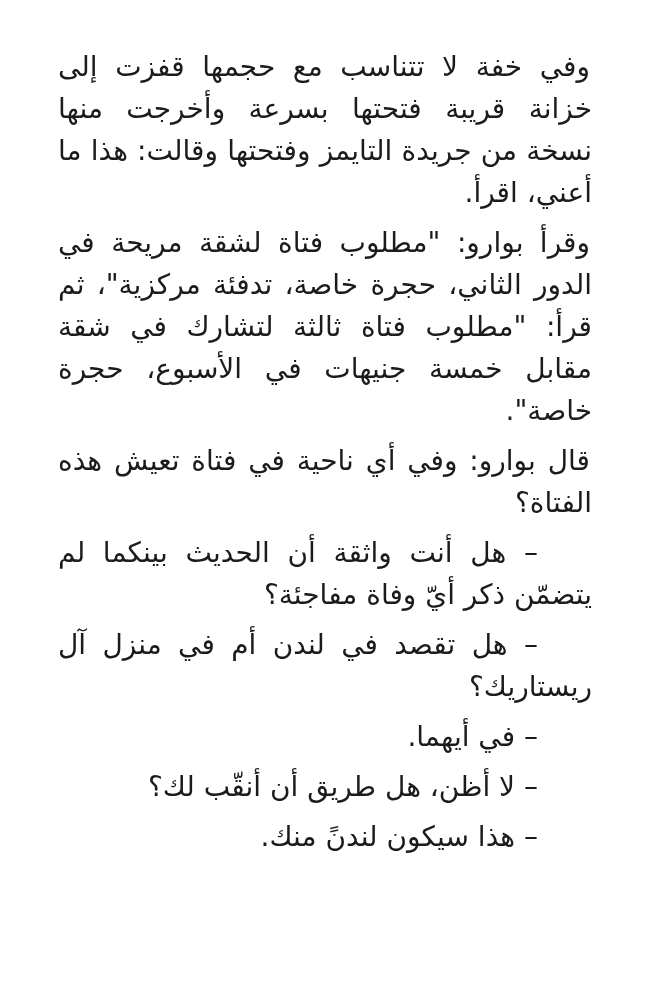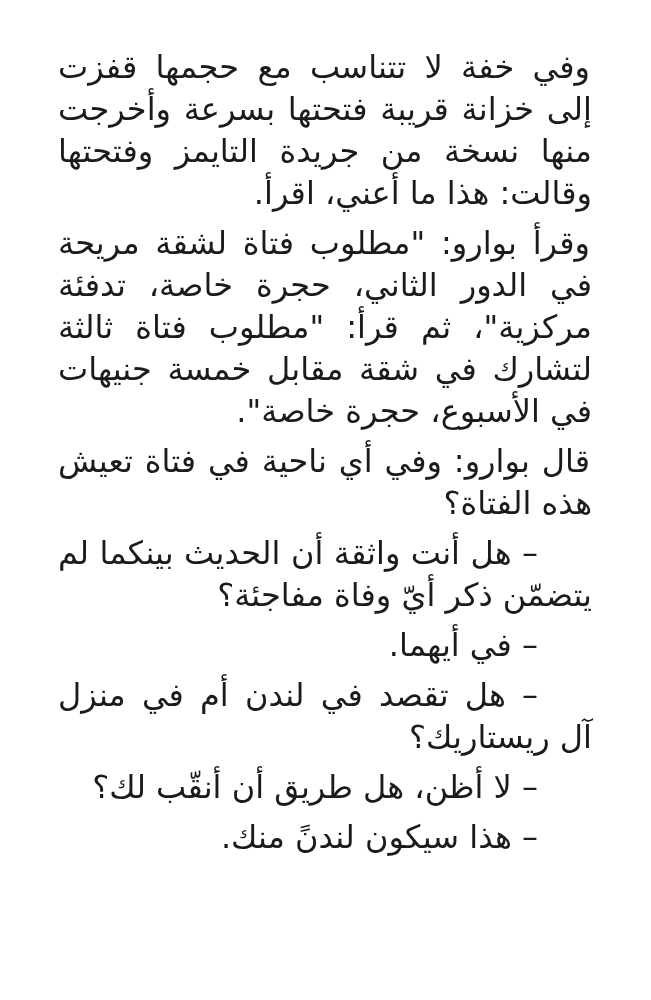--- a/index.html
+++ b/index.html
@@ -18,21 +18,21 @@
     width: 651px;
     height: 1000px;
     background: #ffffff;
     padding: 46px 59px 0 58px; 
   }
   .text-block {
     direction: rtl;
     unicode-bidi: embed;
     width: 534px;
     color: #1b1b1b;
-    font-size: 32px;
+    font-size: 28px;
     line-height: 42px;
     text-align: justify;
     text-justify: inter-word;
   }
   .para {
     margin: 0 0 8px 0;
     padding: 0;
   }
   
   .narrative {
@@ -45,18 +45,18 @@
 </style>
 </head>
 <body>
 
 <main class="page">
   <article id="text-block" class="text-block" dir="rtl">
       <p class="para narrative">وفي خفة لا تتناسب مع حجمها قفزت إلى خزانة قريبة فتحتها بسرعة وأخرجت منها نسخة من جريدة التايمز وفتحتها وقالت: هذا ما أعني، اقرأ.</p>
       <p class="para narrative">وقرأ بوارو: "مطلوب فتاة لشقة مريحة في الدور الثاني، حجرة خاصة، تدفئة مركزية"، ثم قرأ: "مطلوب فتاة ثالثة لتشارك في شقة مقابل خمسة جنيهات في الأسبوع، حجرة خاصة".</p>
       <p class="para narrative">قال بوارو: وفي أي ناحية في فتاة تعيش هذه الفتاة؟</p>
       <p class="para dialogue">– هل أنت واثقة أن الحديث بينكما لم يتضمّن ذكر أيّ وفاة مفاجئة؟</p>
+      <p class="para dialogue">– هل تقصد في لندن أم في منزل آل ريستاريك؟</p>
       <p class="para dialogue">– في أيهما.</p>
-      <p class="para dialogue">– هل تقصد في لندن أم في منزل آل ريستاريك؟</p>
       <p class="para dialogue">– لا أظن، هل طريق أن أنقّب لك؟</p>
       <p class="para dialogue">– هذا سيكون لندنً منك.</p>
     </article>
 </main>
 
 </body></html>

